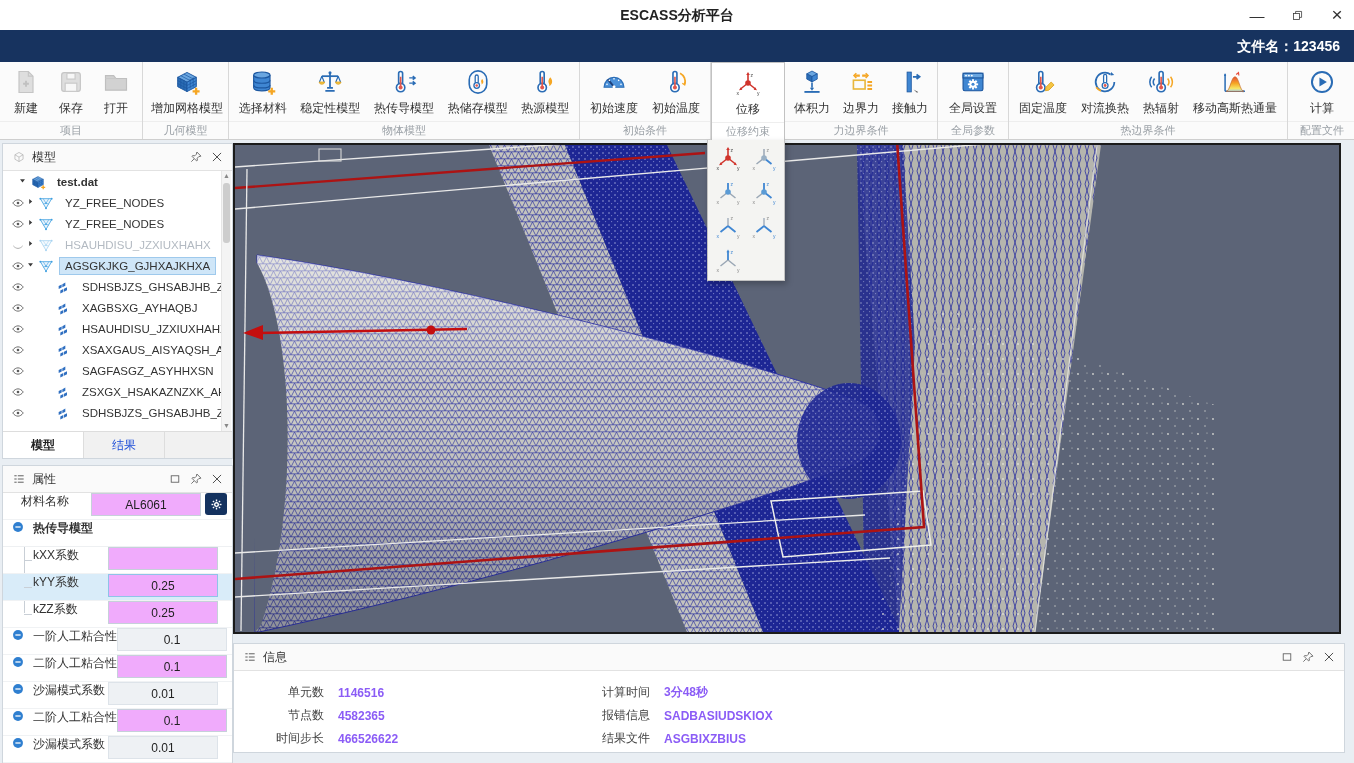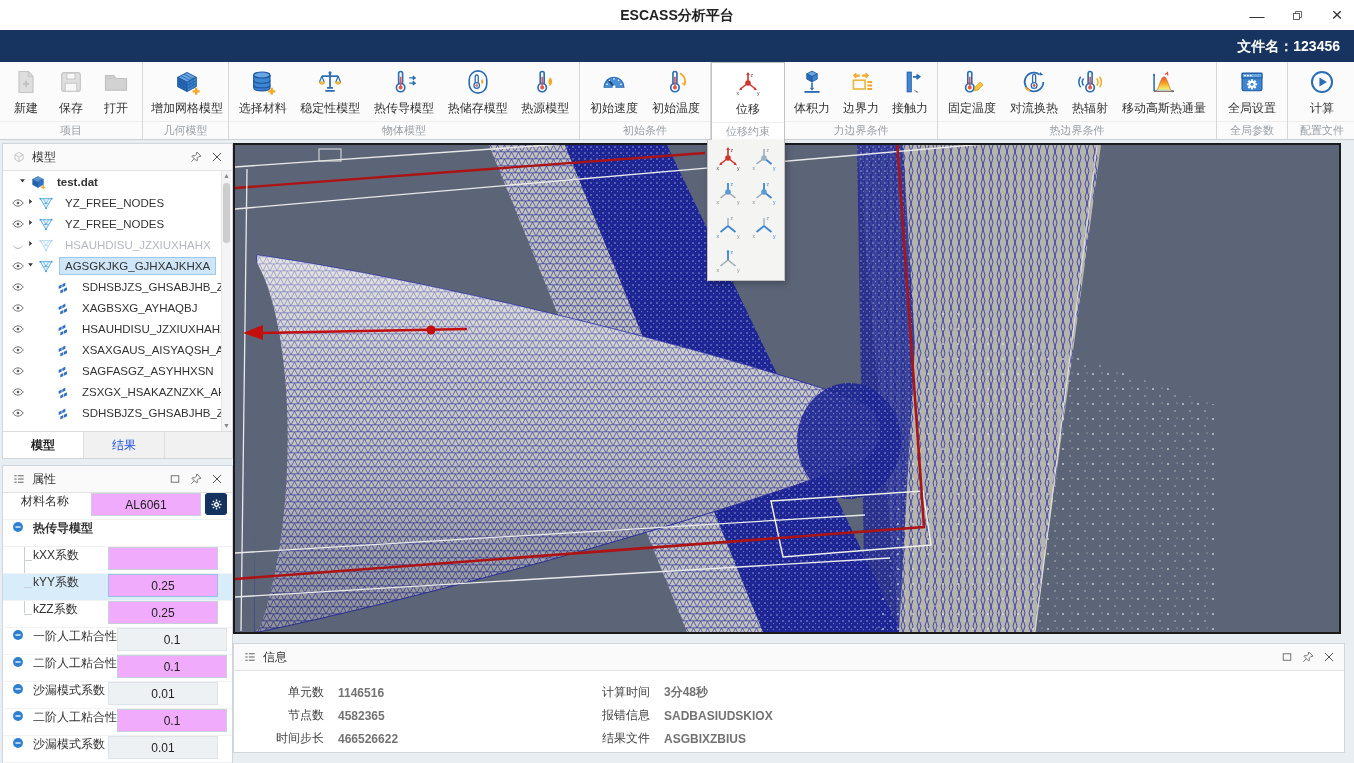--- a/index.html
+++ b/index.html
@@ -75,21 +75,21 @@
   .matgear svg{width:15px;height:15px;}
   .secrow{border-bottom:1px solid #eef0f2;}
   
   .viewport{position:absolute;left:233px;top:143px;width:1108px;height:491px;background:#5c6477;border:2px solid #1b1b1b;box-sizing:border-box;}
   .viewport svg{display:block;}
   
   .info-body{position:absolute;left:0;right:0;top:27px;bottom:0;padding:10px 0 12px 28px;}
   .igrid{display:grid;grid-template-columns:330px auto;row-gap:0;}
   .irow{display:flex;height:23px;align-items:center;}
   .ilab{width:62px;text-align:right;color:#444;}
-  .ival{margin-left:14px;color:#737373;font-weight:bold;}
+  .ival{margin-left:14px;color:#8b5cf6;font-weight:bold;}
   .w2 .ilab{width:58px;}
 </style>
 </head>
 <body>
 
 <svg width="0" height="0" style="position:absolute">
   <defs>
     <symbol id="i-doc" viewBox="0 0 24 24">
         <path d="M6 3h8l4 4v14H6z" fill="#dedede" stroke="#c5c5c5"></path>
         <path d="M14 3v4h4" fill="none" stroke="#c5c5c5"></path>
@@ -495,20 +495,33 @@
             <span class="ric">
               <svg>
                 <use href="#i-bar-arrow"></use>
               </svg>
             </span>
             <span class="rlb">接触力</span>
           </div>
       </div>
       <div class="rgl">力边界条件</div>
     </div>
+    <div class="rgroup" style="width:70px">
+      <div class="rbtns">
+        <div class="rbtn">
+            <span class="ric">
+              <svg>
+                <use href="#i-window-gear"></use>
+              </svg>
+            </span>
+            <span class="rlb">全局设置</span>
+          </div>
+      </div>
+      <div class="rgl">全局参数</div>
+    </div>
     <div class="rgroup" style="width:278px">
       <div class="rbtns">
         <div class="rbtn">
             <span class="ric">
               <svg>
                 <use href="#i-thermo-fix"></use>
               </svg>
             </span>
             <span class="rlb">固定温度</span>
           </div>
@@ -531,33 +544,20 @@
         <div class="rbtn">
             <span class="ric">
               <svg>
                 <use href="#i-gauss"></use>
               </svg>
             </span>
             <span class="rlb">移动高斯热通量</span>
           </div>
       </div>
       <div class="rgl">热边界条件</div>
-    </div>
-    <div class="rgroup" style="width:70px">
-      <div class="rbtns">
-        <div class="rbtn">
-            <span class="ric">
-              <svg>
-                <use href="#i-window-gear"></use>
-              </svg>
-            </span>
-            <span class="rlb">全局设置</span>
-          </div>
-      </div>
-      <div class="rgl">全局参数</div>
     </div>
     <div class="rgroup" style="width:68px">
       <div class="rbtns">
         <div class="rbtn">
             <span class="ric">
               <svg>
                 <use href="#i-play"></use>
               </svg>
             </span>
             <span class="rlb">计算</span>

